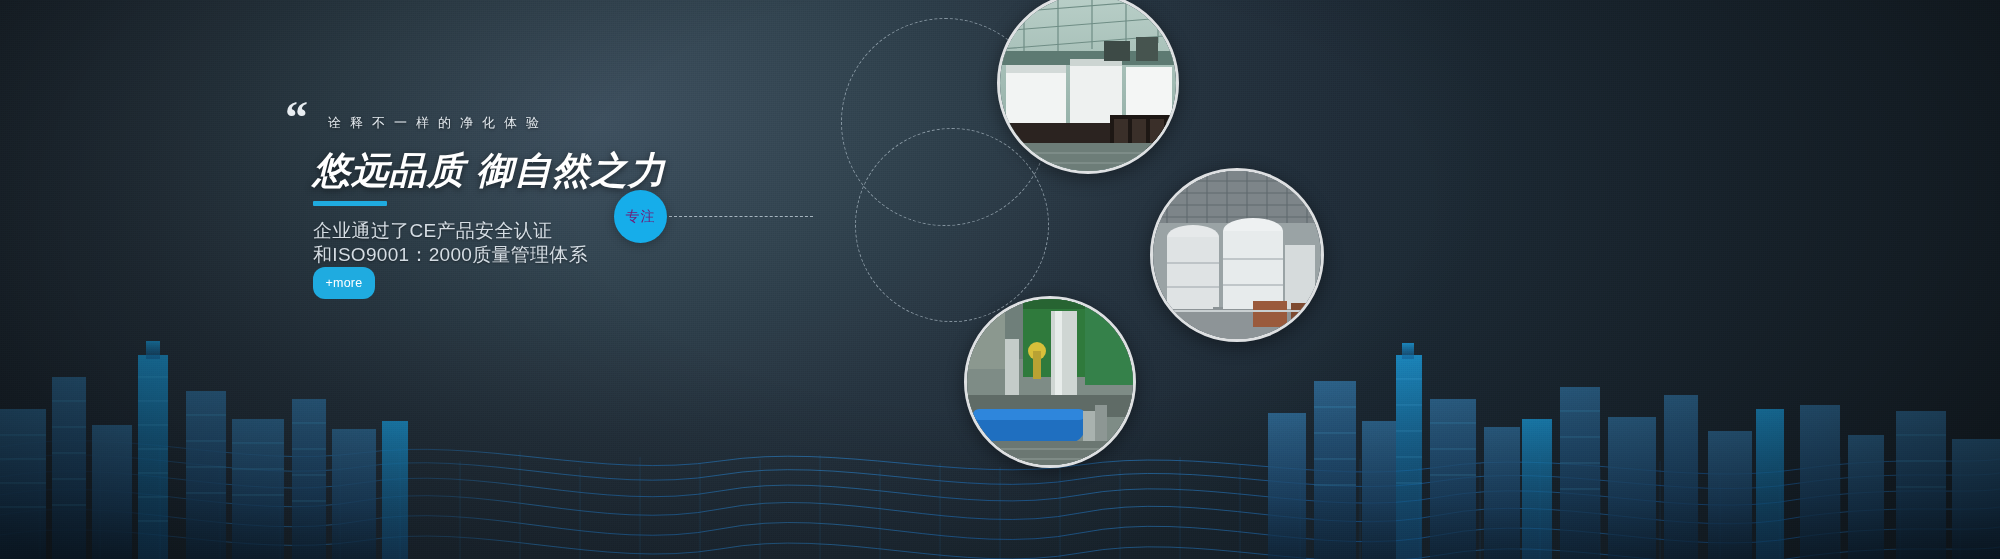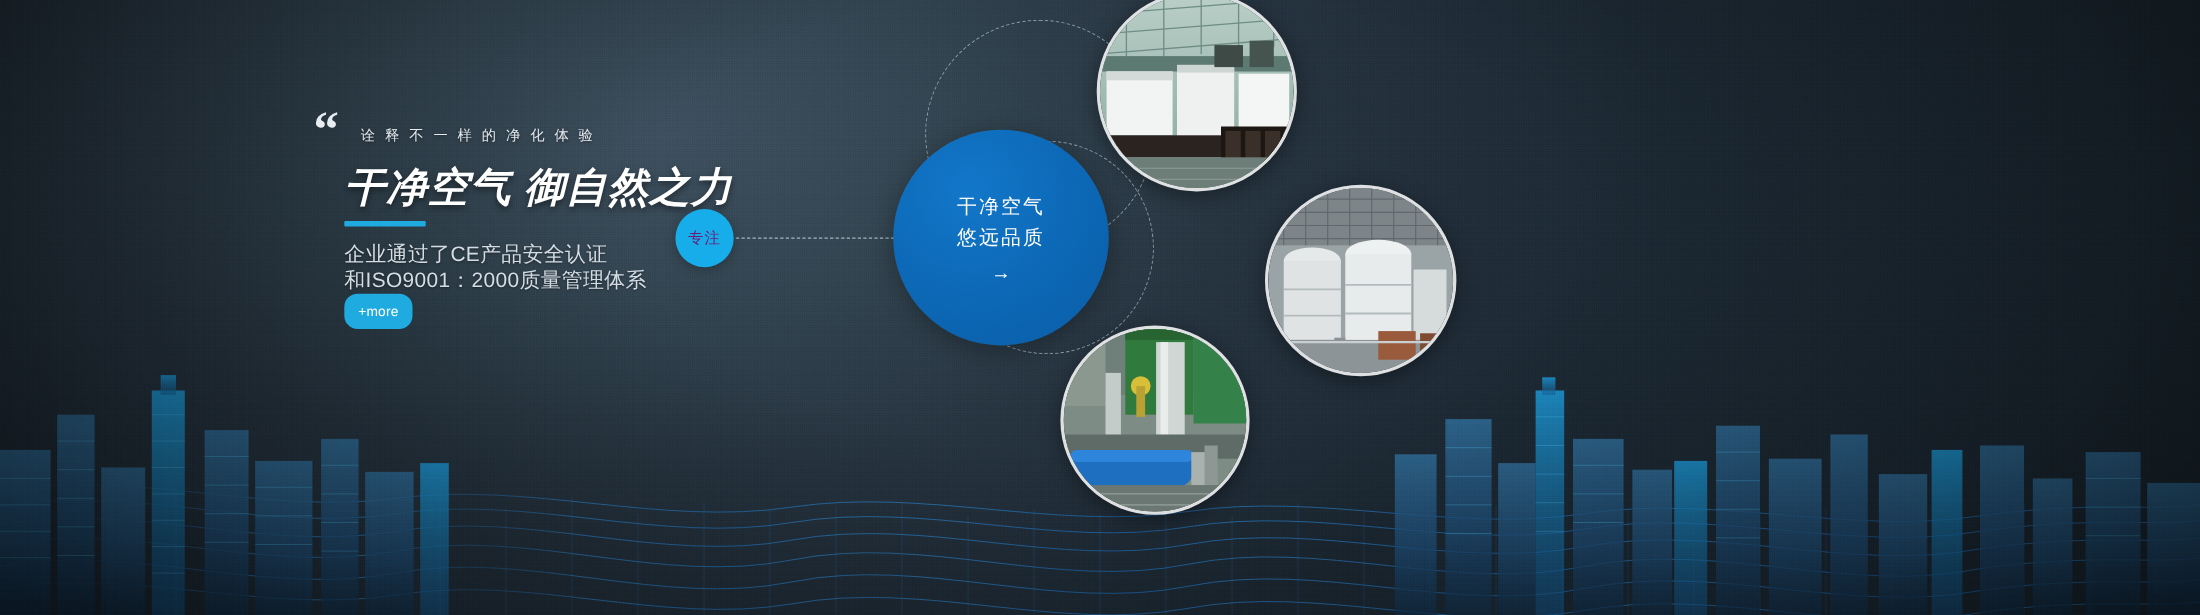--- a/index.html
+++ b/index.html
@@ -325,40 +325,35 @@
       <path d="M1896,176 H1946 M1896,202 H1946 M1896,228 H1946"></path>
     </g>
   </svg>
 
   <div class="noise"></div>
   <div class="vignette"></div>
 
   <div class="text-block">
     <div class="quote-mark">“</div>
     <div class="subtitle">诠释不一样的净化体验</div>
-    <div class="headline">干净空气 御自然之力</div>
+    <div class="headline">悠远品质 御自然之力</div>
     <div class="divider"></div>
     <div class="body-line l1">企业通过了CE产品安全认证</div>
     <div class="body-line l2">和ISO9001：2000质量管理体系</div>
     <div class="more-btn">+more</div>
   </div>
 
   <div class="diagram">
 
     <div class="ring-outer"></div>
     <div class="ring-lower"></div>
     <div class="connector"></div>
 
     <div class="focus-badge">专注</div>
 
-    <div class="main-circle">
-      <div class="mc-line">干净空气</div>
-      <div class="mc-line">悠远品质</div>
-      <div class="mc-arrow">→</div>
-    </div>
 
     <div class="photo photo-1">
       <svg class="ph-canvas" viewBox="0 0 176 176" preserveAspectRatio="none">
         <defs>
           <linearGradient id="p1sky" x1="0" y1="0" x2="0" y2="1">
             <stop offset="0%" stop-color="#b9cfc8"></stop>
               <stop offset="100%" stop-color="#8aa79e"></stop>
           </linearGradient>
         </defs>
         <rect width="176" height="176" fill="url(#p1sky)"></rect>

